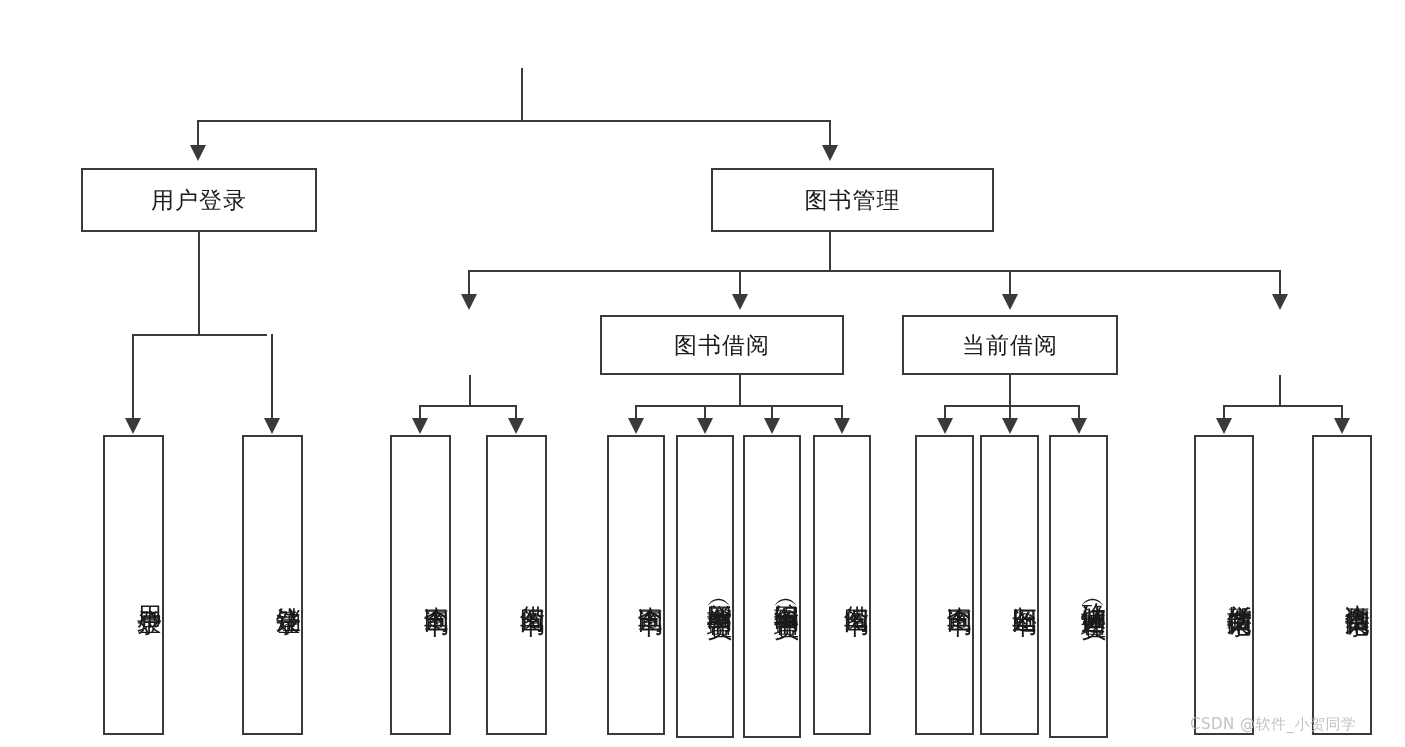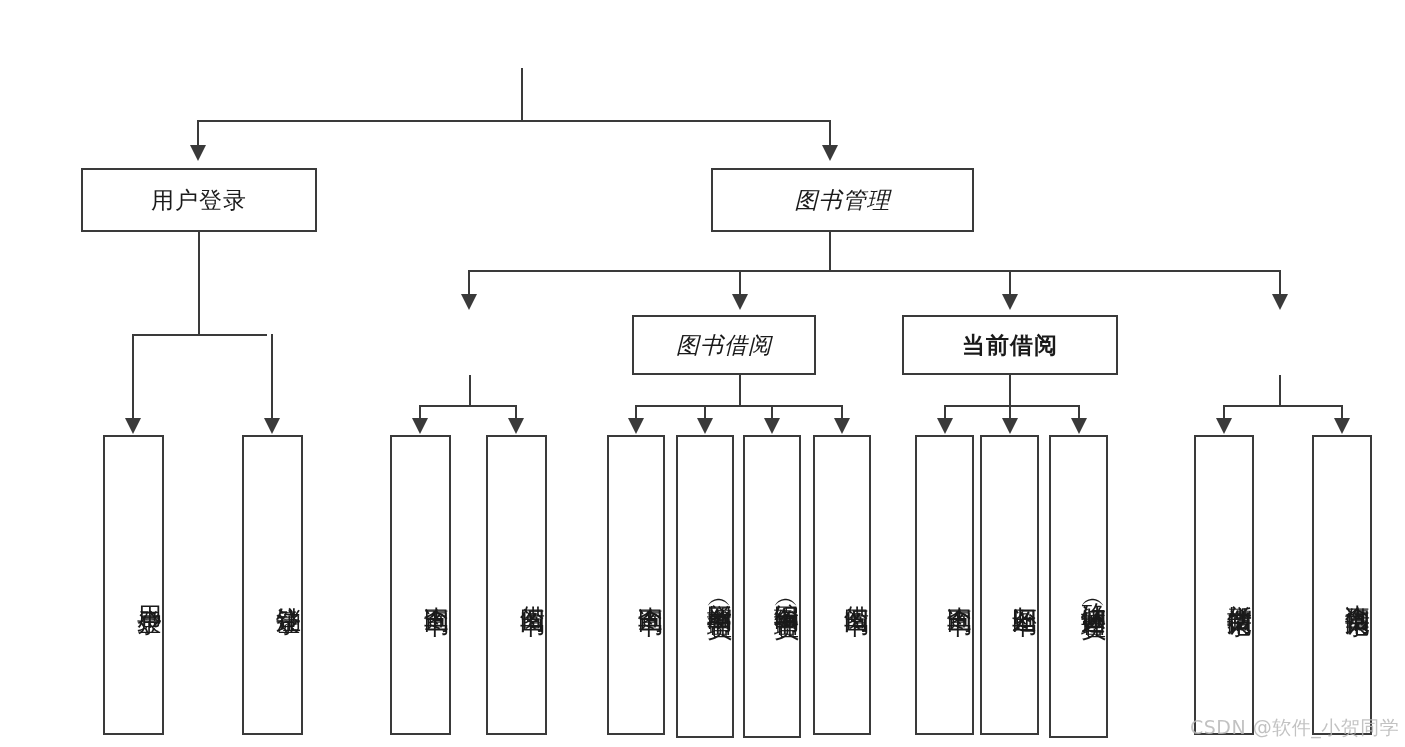--- a/index.html
+++ b/index.html
@@ -67,21 +67,21 @@
     height: 0;
     border-left: 8px solid transparent;
     border-right: 8px solid transparent;
     border-top: 16px solid #3a3a3a;
     z-index: 2;
   }
   
   #watermark {
     position: absolute;
     color: #b8b8b8;
-    font-size: 19px;
+    font-size: 15px;
     letter-spacing: 0.5px;
     white-space: nowrap;
     z-index: 6;
     opacity: .85;
   }
 </style>
 </head>
 <body>
 
 <div id="canvas">
@@ -91,42 +91,42 @@
 
   <div class="hline" style="left:197px; top:120px; width:632px;"></div>
 
   <div class="vline" style="left:197px; top:120px; height:25px;"></div>
   <div class="arrow" style="left:190px; top:145px;"></div>
   <div class="vline" style="left:829px; top:120px; height:25px;"></div>
   <div class="arrow" style="left:822px; top:145px;"></div>
 
   <div class="node horiz" style="left:81px; top:168px; width:236px; height:64px;">用户登录</div>
 
-  <div class="node horiz" style="left:711px; top:168px; width:263px; height:64px;font-style:italic;">图书管理</div>
+  <div class="node horiz" style="left:711px; top:168px; width:283px; height:64px;">图书管理</div>
 
   <div class="vline" style="left:198px; top:232px; height:103px;"></div>
   <div class="hline" style="left:132px; top:334px; width:135px;"></div>
   <div class="vline" style="left:132px; top:334px; height:85px;"></div>
   <div class="arrow" style="left:125px; top:418px;"></div>
   <div class="vline" style="left:271px; top:334px; height:85px;"></div>
   <div class="arrow" style="left:264px; top:418px;"></div>
 
   <div class="vline" style="left:829px; top:232px; height:39px;"></div>
   <div class="hline" style="left:468px; top:270px; width:812px;"></div>
   <div class="vline" style="left:468px; top:270px; height:25px;"></div>
   <div class="arrow" style="left:461px; top:294px;"></div>
   <div class="vline" style="left:739px; top:270px; height:25px;"></div>
   <div class="arrow" style="left:732px; top:294px;"></div>
   <div class="vline" style="left:1009px; top:270px; height:25px;"></div>
   <div class="arrow" style="left:1002px; top:294px;"></div>
   <div class="vline" style="left:1279px; top:270px; height:25px;"></div>
   <div class="arrow" style="left:1272px; top:294px;"></div>
 
-  <div class="node horiz" style="left:632px; top:315px; width:184px; height:60px;font-style:italic;">图书借阅</div>
-  <div class="node horiz" style="left:902px; top:315px; width:216px; height:60px;font-weight:bold;">当前借阅</div>
+  <div class="node horiz" style="left:600px; top:315px; width:244px; height:60px;">图书借阅</div>
+  <div class="node horiz" style="left:902px; top:315px; width:216px; height:60px;">当前借阅</div>
 
   <div class="vline" style="left:469px; top:375px; height:31px;"></div>
   <div class="hline" style="left:419px; top:405px; width:98px;"></div>
   <div class="vline" style="left:419px; top:405px; height:14px;"></div>
   <div class="arrow" style="left:412px; top:418px;"></div>
   <div class="vline" style="left:515px; top:405px; height:14px;"></div>
   <div class="arrow" style="left:508px; top:418px;"></div>
 
   <div class="vline" style="left:739px; top:375px; height:31px;"></div>
   <div class="hline" style="left:635px; top:405px; width:208px;"></div>

